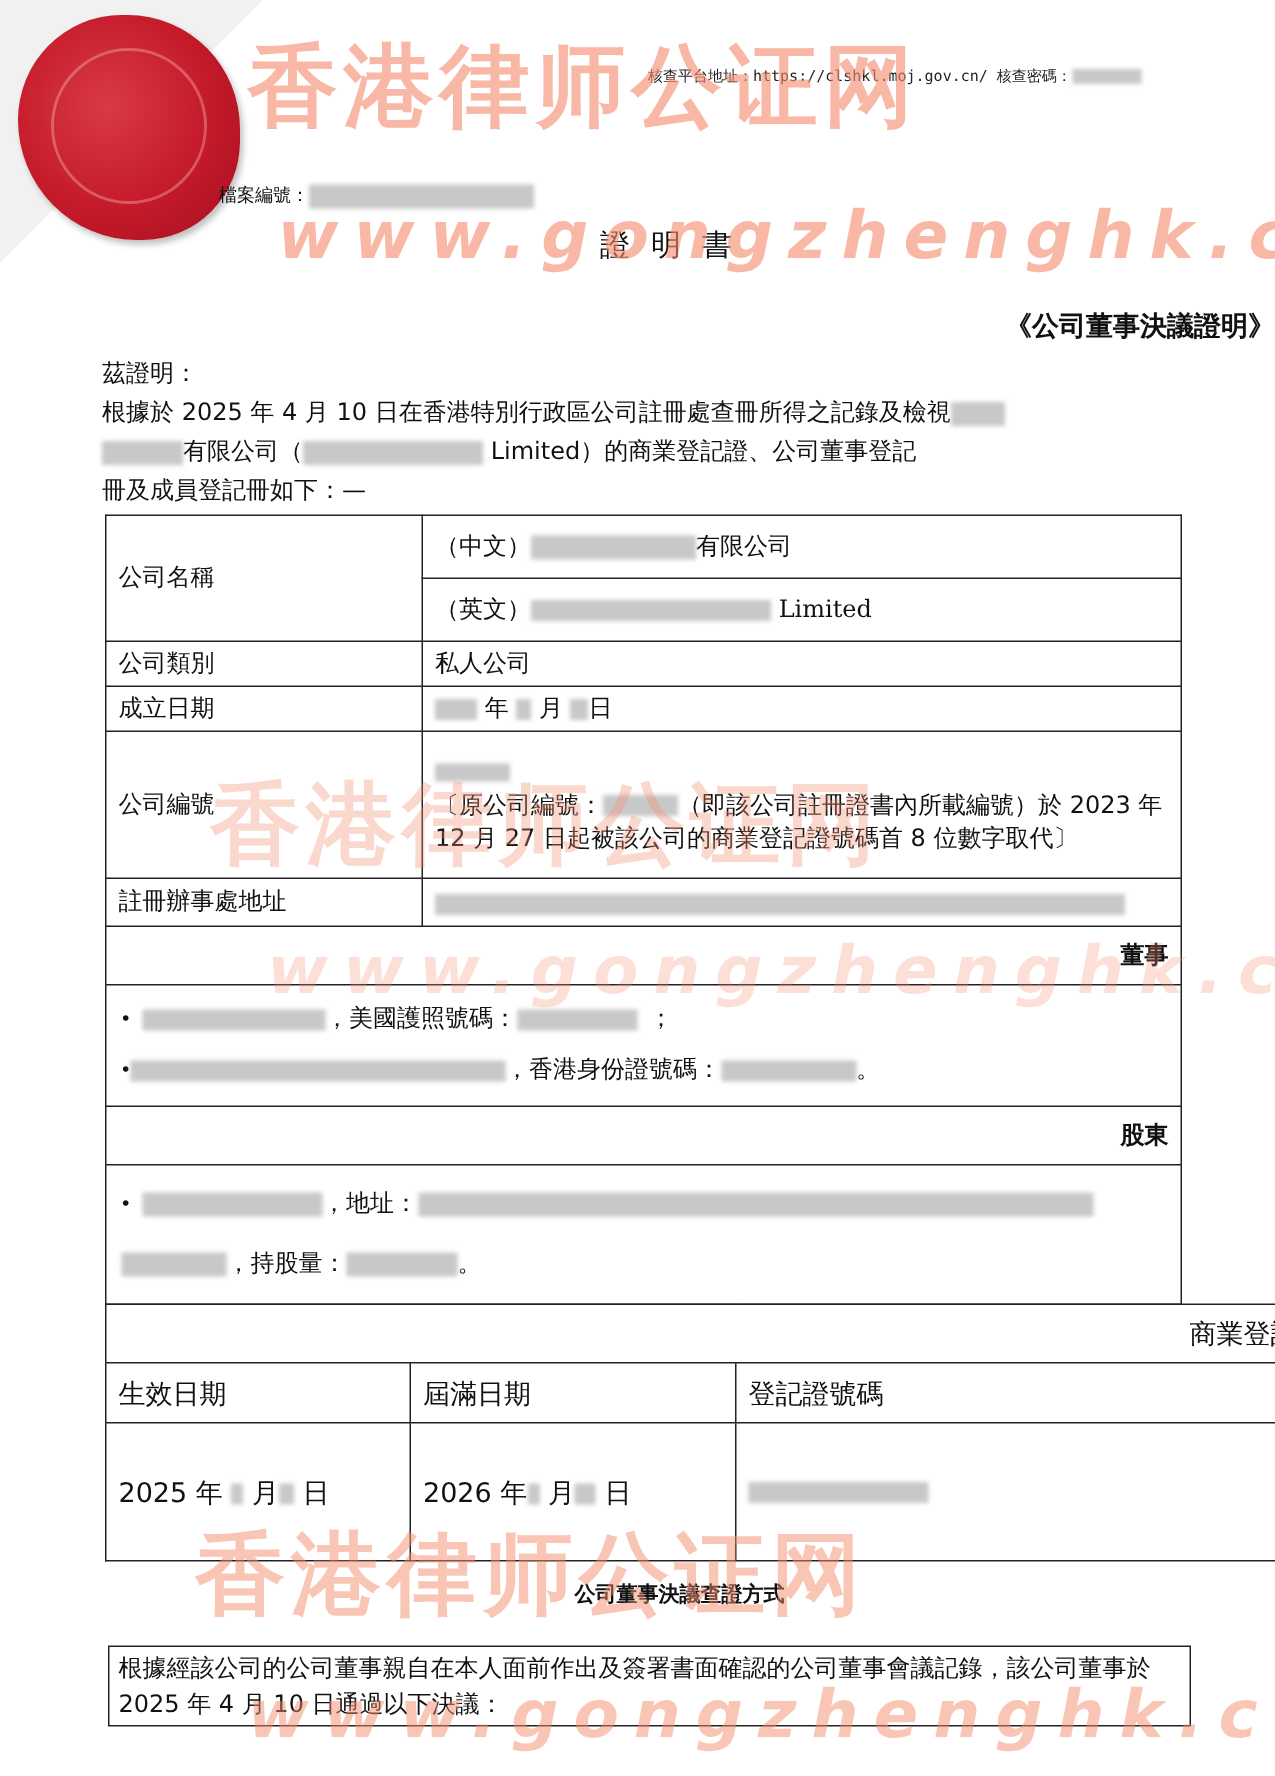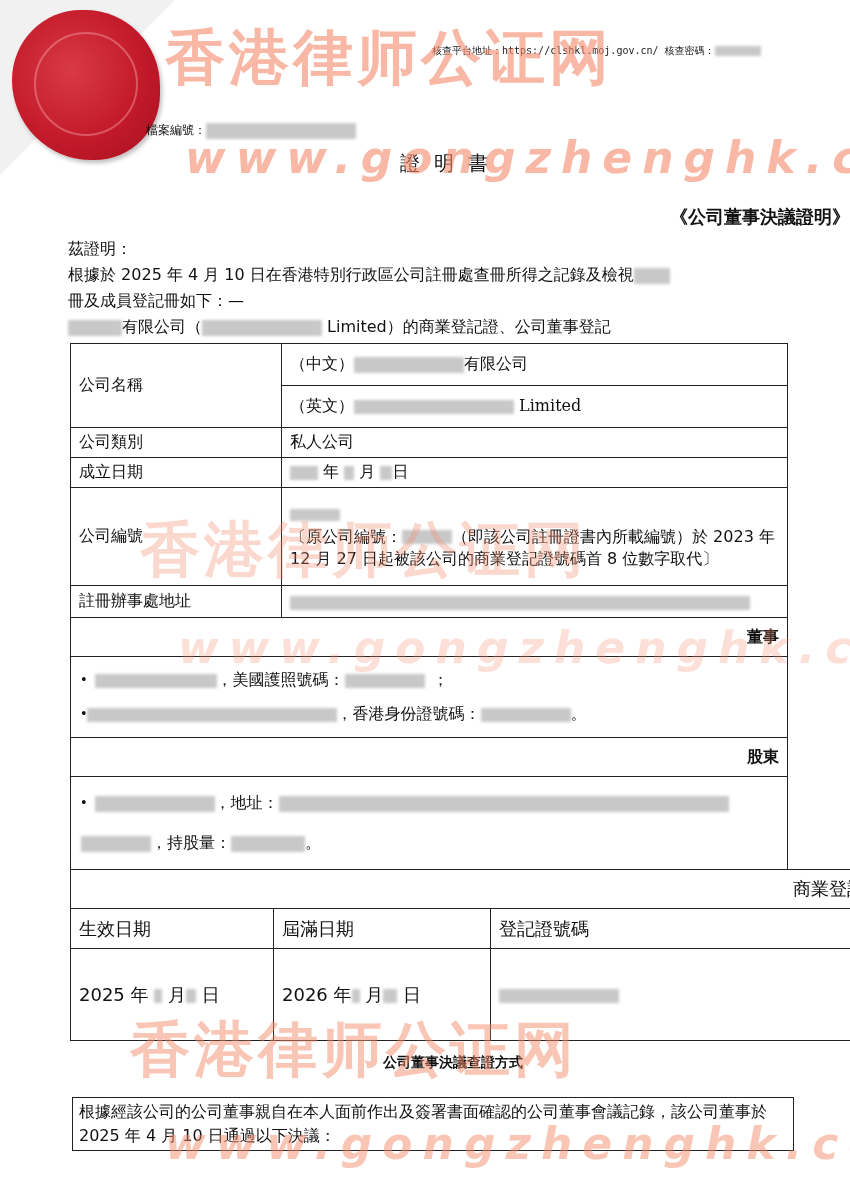--- a/index.html
+++ b/index.html
@@ -49,22 +49,22 @@
   <div class="file-no">
     <span>檔案編號：</span><span class="blur" style="width:150px;height:16px;"></span>
   </div>
 
   <div class="doc-title">證明書</div>
   <div class="sub-title">《公司董事決議證明》</div>
 
   <div class="intro">
     <div>茲證明：</div>
     <div><span>根據於 2025 年 4 月 10 日在香港特別行政區公司註冊處查冊所得之記錄及檢視</span><span class="blur" style="width:36px;height:16px;"></span></div>
+    <div><span class="blur" style="width:54px;height:16px;"></span><span>有限公司（</span><span class="blur" style="width:120px;height:16px;"></span><span> Limited）的商業登記證、公司董事登記</span></div>
     <div>冊及成員登記冊如下：—</div>
-    <div><span class="blur" style="width:54px;height:16px;"></span><span>有限公司（</span><span class="blur" style="width:120px;height:16px;"></span><span> Limited）的商業登記證、公司董事登記</span></div>
   </div>
 
   <table class="main">
     <tbody>
         <tr style="height:42px;">
       <td class="lbl" rowspan="2">公司名稱</td>
       <td><span>（中文）</span><span class="blur" style="width:110px;height:16px;"></span><span>有限公司</span></td>
     </tr>
     <tr style="height:42px;">
       <td><span>（英文）</span><span class="blur" style="width:160px;height:14px;"></span> <span style="font-family:'DejaVu Serif',serif;">Limited</span></td>

